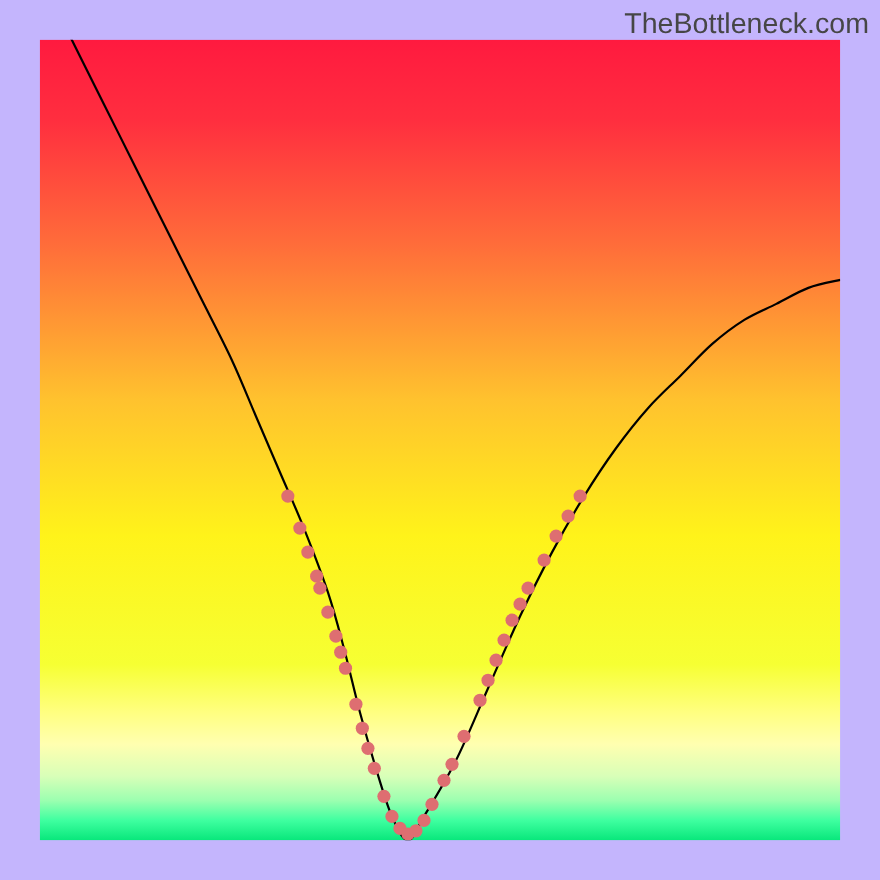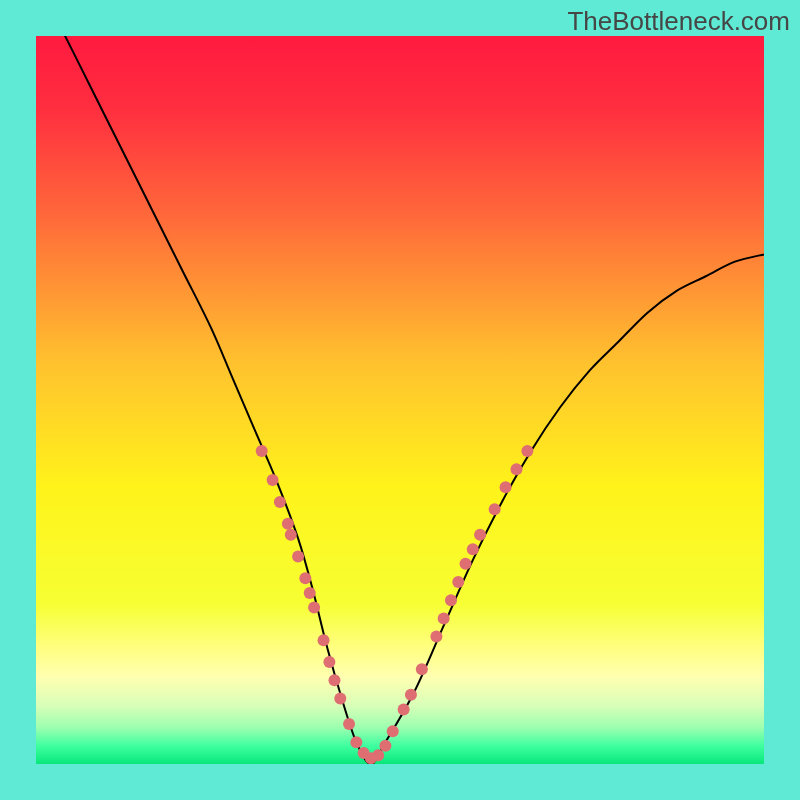--- a/index.html
+++ b/index.html
@@ -7,21 +7,21 @@
     padding: 0;
     width: 800px;
     height: 800px;
     overflow: hidden;
     background: #000;
     font-family: Arial, Helvetica, sans-serif;
   }
   .frame {
     position: absolute;
     inset: 0;
-    background: #5eead4;
+    background: #c4b5fd;
   }
   .plot-area {
     position: absolute;
     left: 36px;
     top: 36px;
     width: 728px;
     height: 728px;
     overflow: hidden;
   }
   .watermark {

